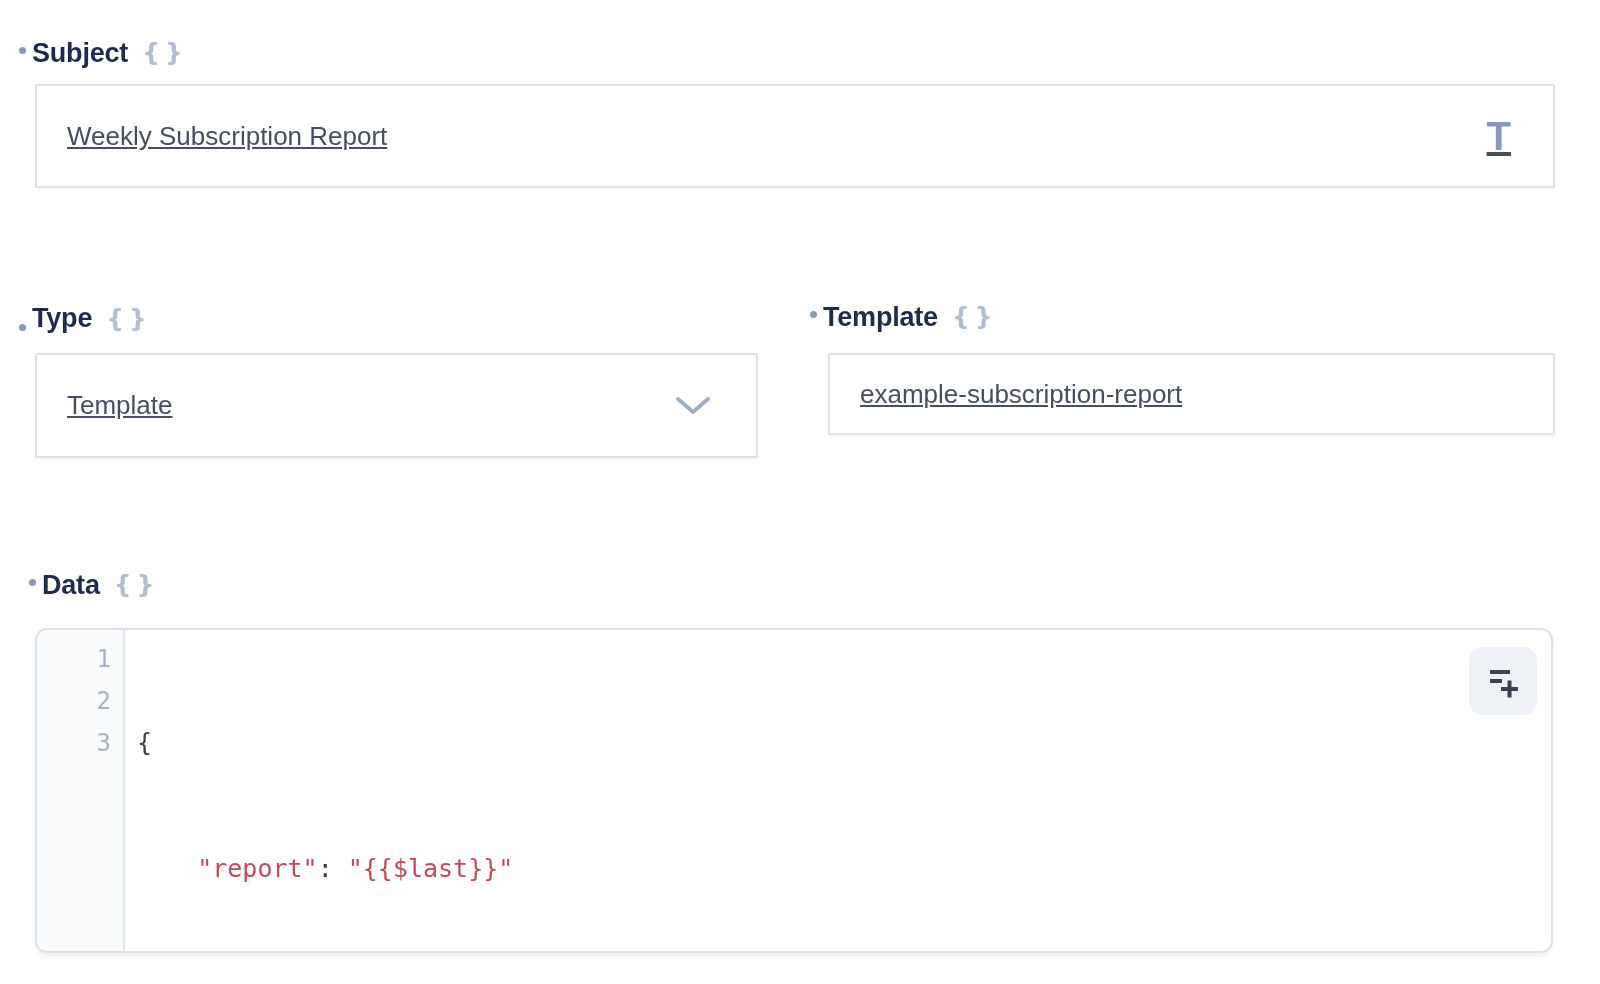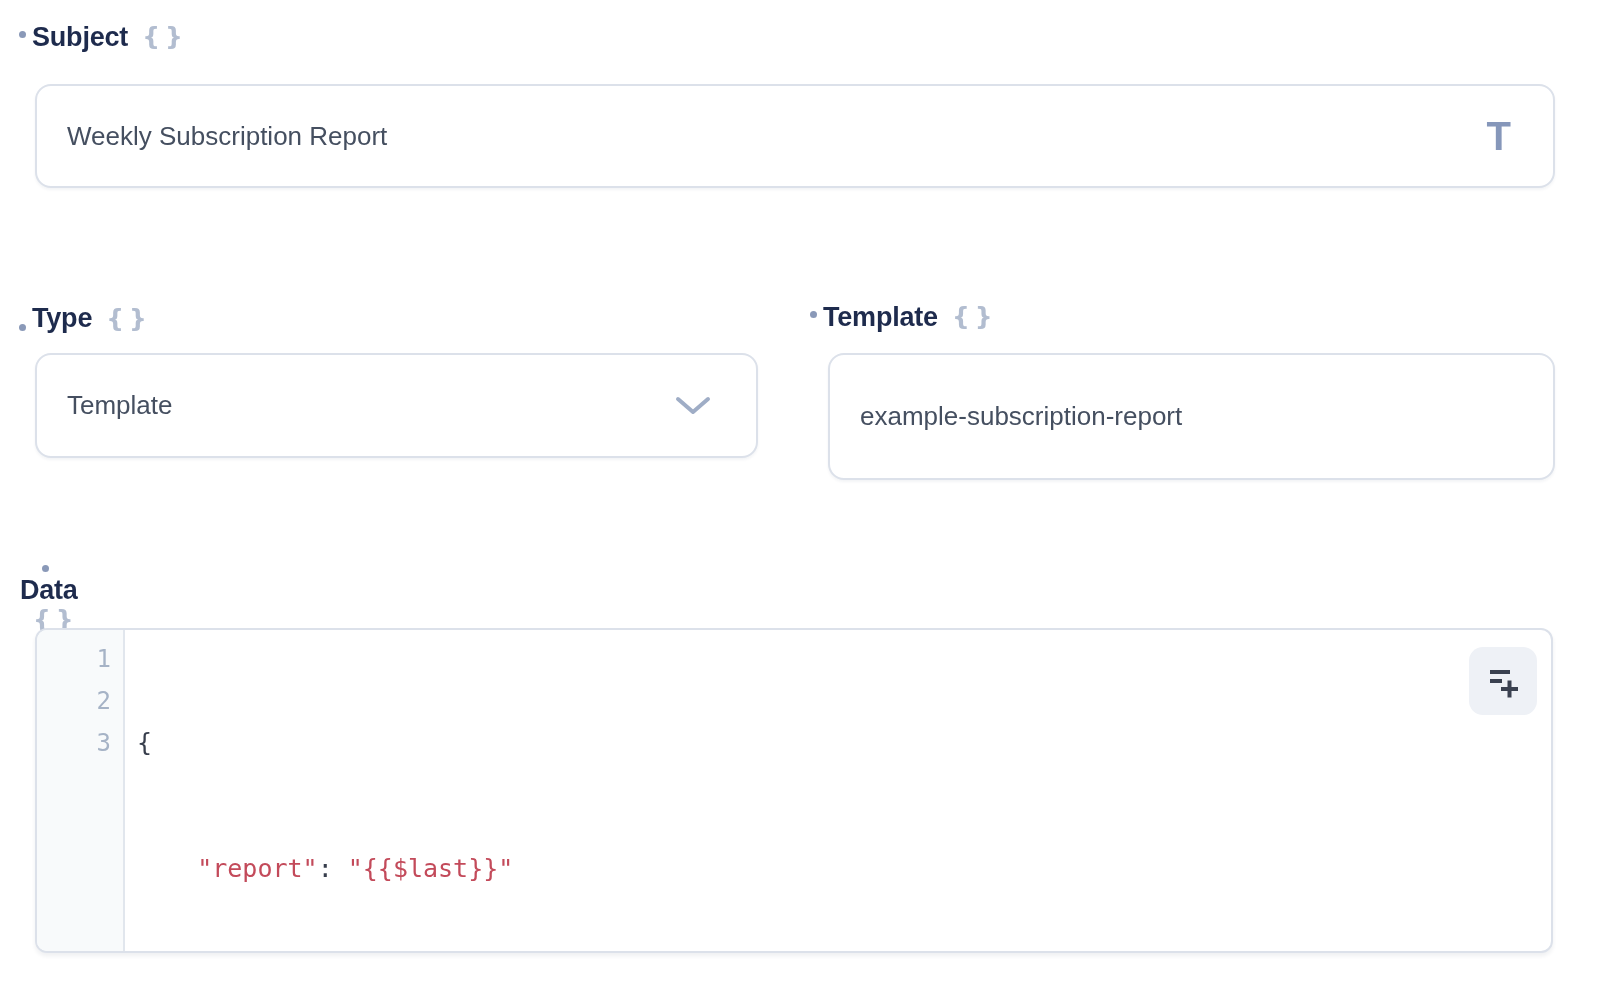--- a/index.html
+++ b/index.html
@@ -44,36 +44,37 @@
     letter-spacing: 5px;
     transform: translateY(-1px);
     cursor: pointer;
   }
 
   
   .box-input {
     position: absolute;
     background: #ffffff;
     border: 2px solid #dce1ea;
-    border-radius: 16px;
+    border-radius: 2px;
     box-shadow: 0 2px 3px rgba(28, 43, 77, 0.05);
     display: flex;
     align-items: center;
     padding: 0 30px;
     font-size: 26px;
     color: #454f60;
+    text-decoration: underline;
   }
   .subject-input  { left: 35px;  top: 84px;  width: 1520px; height: 104px; }
   .type-select    { left: 35px;  top: 353px; width: 723px;  height: 105px; cursor: pointer; }
-  .template-input { left: 828px; top: 353px; width: 727px;  height: 127px; }
-
-  .subject-label-row  { left: 19px;  top: 20px;  }
+  .template-input { left: 828px; top: 353px; width: 727px;  height: 82px; }
+
+  .subject-label-row  { left: 19px;  top: 36px;  }
   .type-label-row     { left: 19px;  top: 300px; align-items: flex-end; }
   .template-label-row { left: 810px; top: 300px; }
-  .data-label-row     { left: 19px;  top: 568px; flex-direction: column; }
+  .data-label-row     { left: 29px;  top: 568px; }
 
   .t-icon {
     margin-left: auto;
     margin-right: 12px;
     color: #8697ba;
     font-size: 40px;
     font-weight: bold;
     line-height: 1;
     cursor: pointer;
   }

